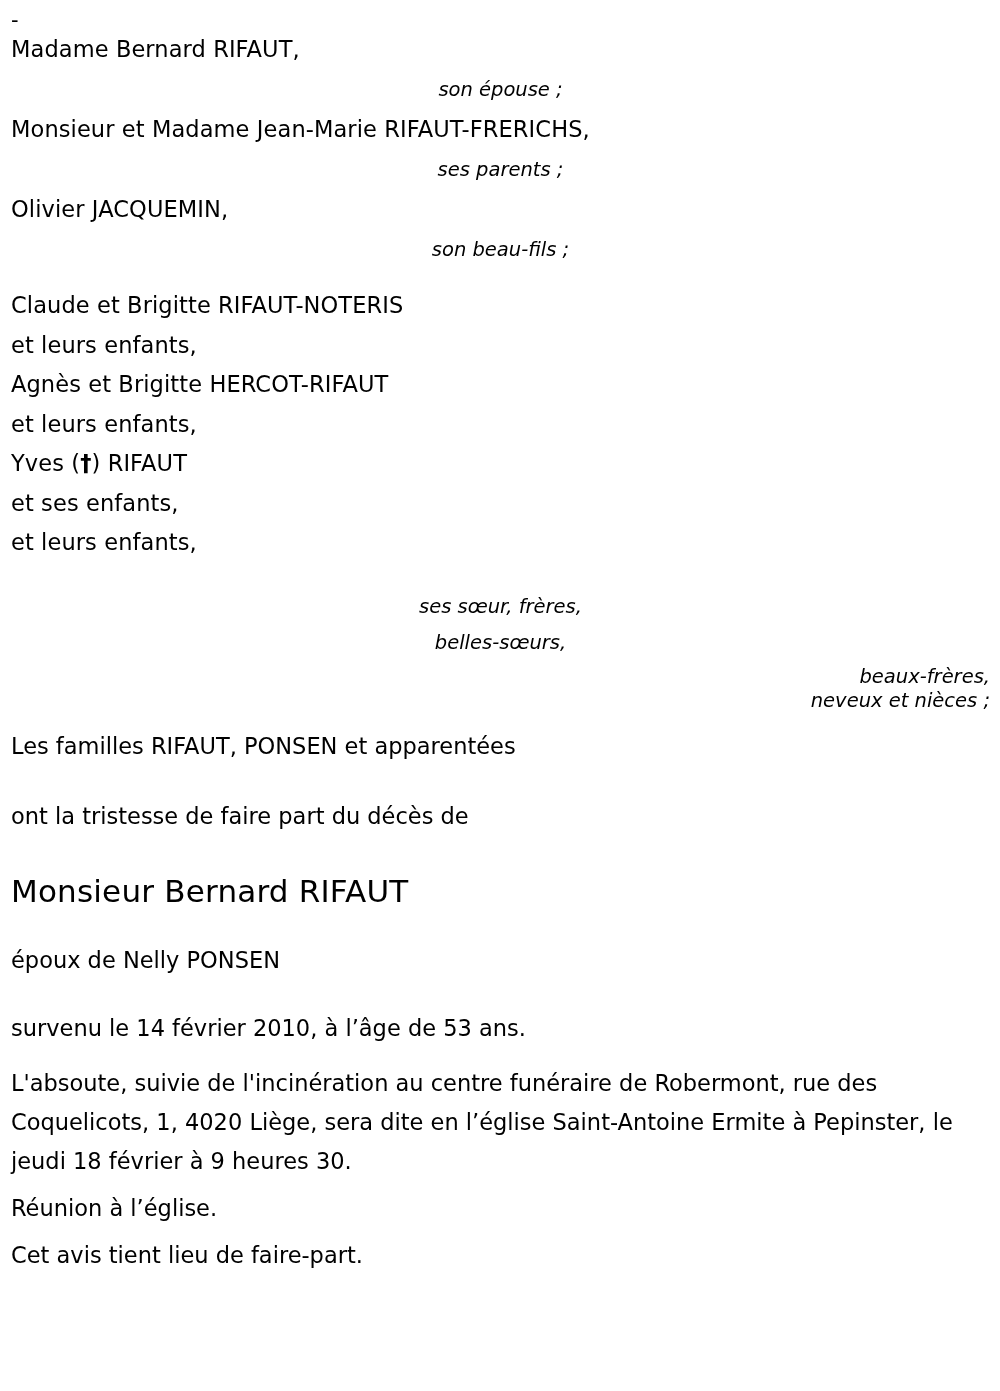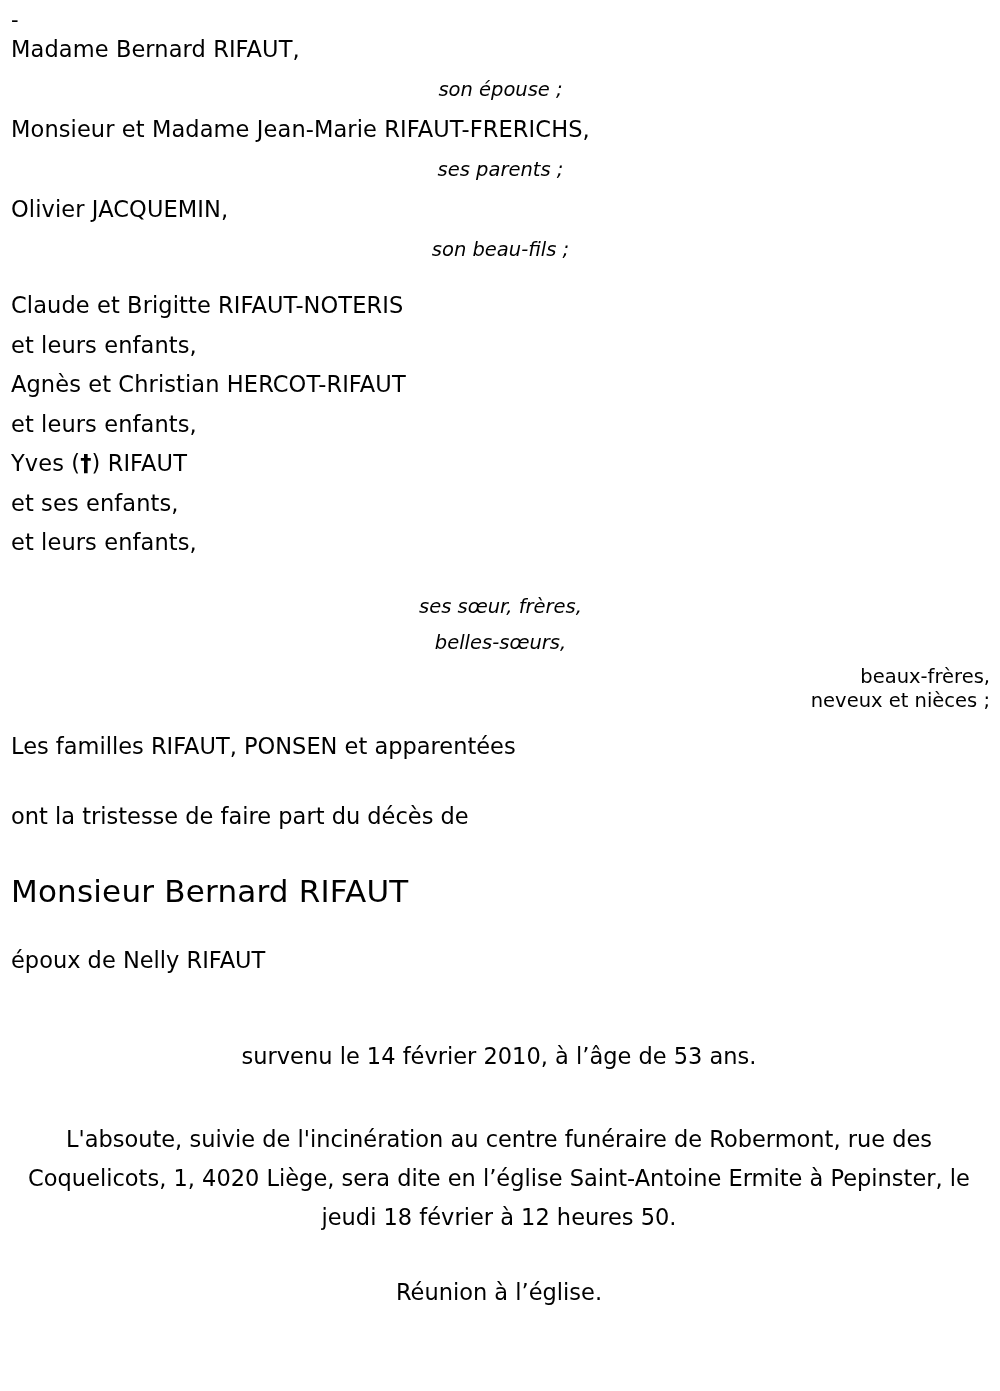--- a/index.html
+++ b/index.html
@@ -48,20 +48,21 @@
   }
   .role {
     font-size: 19.5px;
     font-style: italic;
     line-height: 28px;
     text-align: center;
     white-space: nowrap;
   }
   .role-tight {
     font-size: 19.5px;
+    font-style: italic;
     line-height: 24px;
     text-align: right;
     white-space: nowrap;
   }
 
   .sp-8  { height: 8px; }
   .sp-10 { height: 10px; }
   .sp-12 { height: 12px; }
   .sp-18 { height: 18px; }
   .sp-22 { height: 22px; }
@@ -96,22 +97,21 @@
   }
   .spouse {
     font-size: 22.5px;
     line-height: 30px;
     white-space: nowrap;
   }
   .para {
     font-size: 22.5px;
     line-height: 39px;
     width: 976px;
-    text-align: center;
-    margin-top: 28px;
+    text-align: left;
   }
 </style>
 </head>
 <body>
 
 <div class="page">
   <div class="inner">
 
     <div class="top-dash">-</div>
 
@@ -135,21 +135,21 @@
       <div class="name-line">Olivier JACQUEMIN,</div>
       <div class="sp-12"></div>
       <div class="role">son beau-fils ;</div>
     </div>
 
     <div class="sp-22"></div>
 
     <div class="sibling-block">
       <div class="name-line">Claude et Brigitte RIFAUT-NOTERIS</div>
       <div class="name-line">et leurs enfants,</div>
-      <div class="name-line">Agnès et Christian HERCOT-RIFAUT</div>
+      <div class="name-line">Agnès et Brigitte HERCOT-RIFAUT</div>
       <div class="name-line">et leurs enfants,</div>
       <div class="name-line">Yves (<span class="dagger">†</span>) RIFAUT</div>
       <div class="name-line">et ses enfants,</div>
       <div class="name-line">et leurs enfants,</div>
     </div>
 
     <div class="sp-30"></div>
 
     <div>
       <div class="role">ses sœur, frères,</div>
@@ -167,34 +167,35 @@
     <div class="sp-40"></div>
 
     <div class="lead">ont la tristesse de faire part du décès de</div>
 
     <div class="sp-40"></div>
 
     <div class="deceased">Monsieur Bernard RIFAUT</div>
 
     <div class="sp-34"></div>
 
-    <div class="spouse">époux de Nelly RIFAUT</div>
+    <div class="spouse">époux de Nelly PONSEN</div>
 
     <div class="sp-34"></div>
 
     <div class="para">survenu le 14 février 2010, à l’âge de 53 ans.</div>
 
     <div class="sp-8"></div>
 
 
     <div class="sp-8"></div>
 
-    <div class="para">L'absoute, suivie de l'incinération au centre funéraire de Robermont, rue des Coquelicots, 1, 4020 Liège, sera dite en l’église Saint-Antoine Ermite à Pepinster, le jeudi 18 février à 12 heures 50.</div>
+    <div class="para">L'absoute, suivie de l'incinération au centre funéraire de Robermont, rue des Coquelicots, 1, 4020 Liège, sera dite en l’église Saint-Antoine Ermite à Pepinster, le jeudi 18 février à 9 heures 30.</div>
 
     <div class="sp-8"></div>
 
     <div class="para">Réunion à l’église.</div>
 
     <div class="sp-8"></div>
 
+    <div class="para">Cet avis tient lieu de faire-part.</div>
 
   </div>
 </div>
 
 </body></html>

